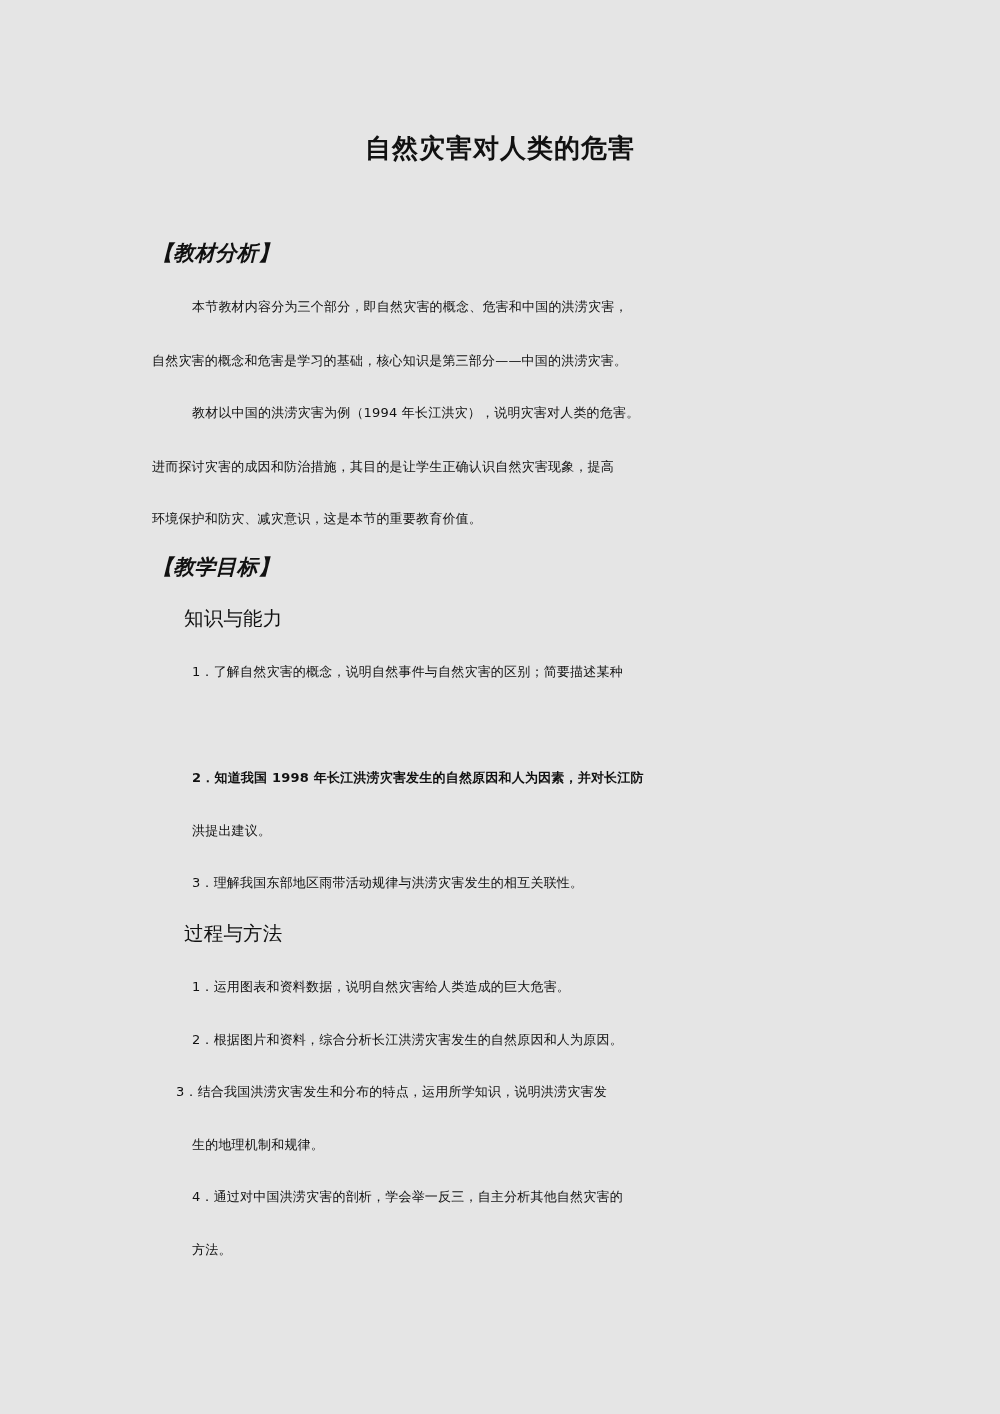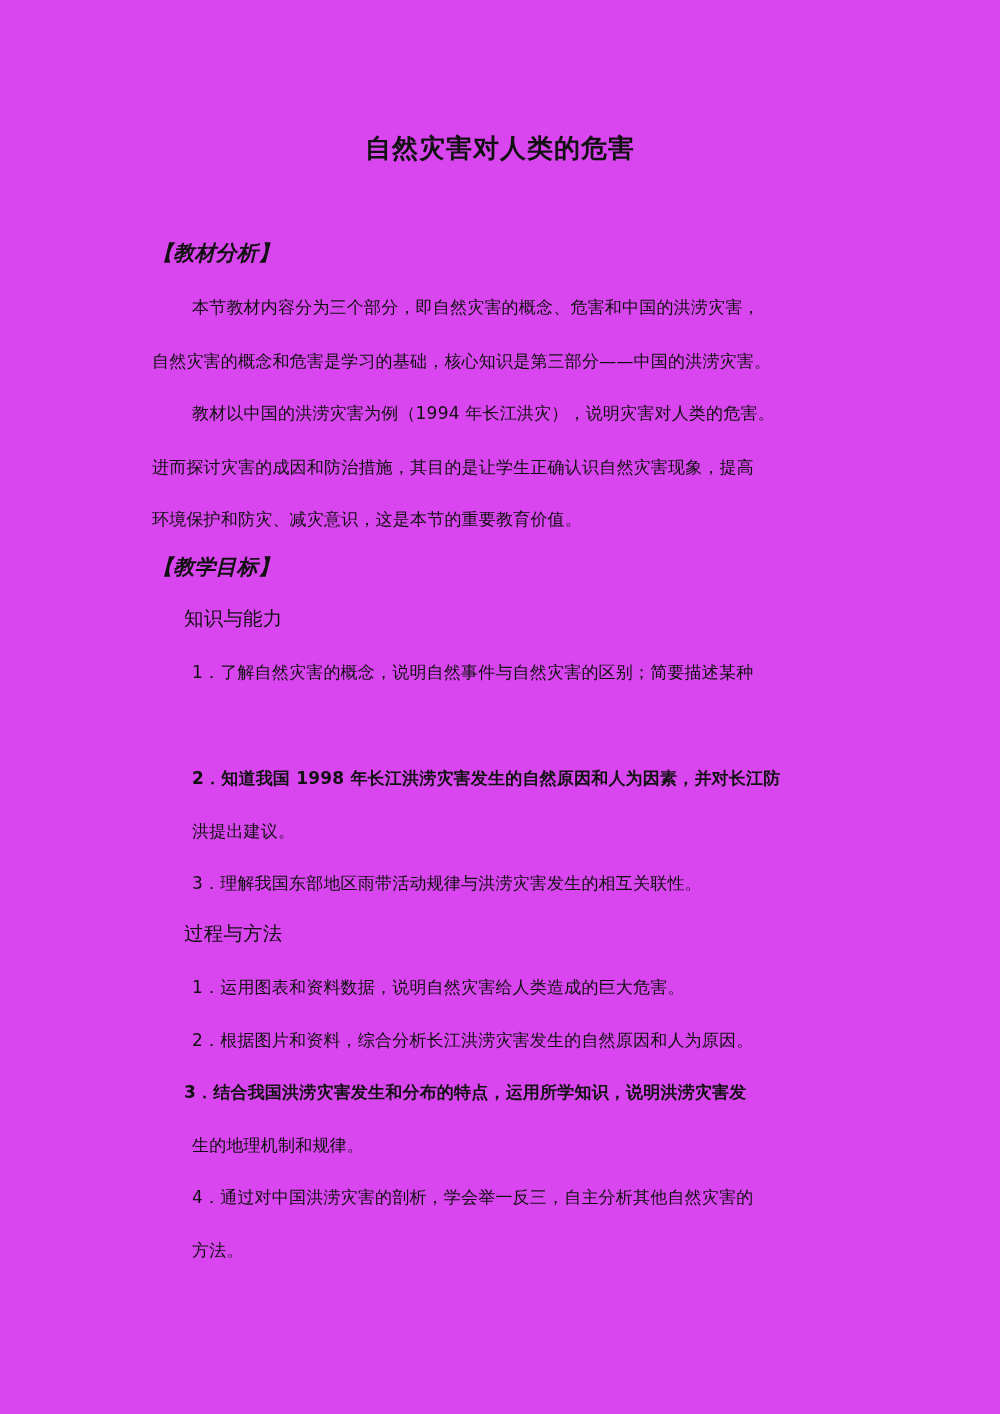--- a/index.html
+++ b/index.html
@@ -1,19 +1,19 @@
 <!DOCTYPE html>
 <html><head>
 <meta charset="utf-8">
 <style>
   html, body { margin: 0; padding: 0; background: #ffffff; }
   body { width: 1000px; height: 1414px; position: relative; overflow: hidden;
          font-family: "DejaVu Sans", "Liberation Sans", sans-serif; color: #111111; }
-  .page { position: absolute; left: 0; top: 0; width: 1000px; height: 1414px; background: #d946ef; }
-  .line { position: absolute; white-space: nowrap; font-size: 17px; line-height: 24px; letter-spacing: 0.2px; }
+  .page { position: absolute; left: 0; top: 0; width: 1000px; height: 1414px; background: #e5e5e5; }
+  .line { position: absolute; white-space: nowrap; font-size: 13px; line-height: 24px; letter-spacing: 0.2px; }
   .title { position: absolute; left: 0; width: 1000px; top: 132px; text-align: center;
            font-size: 26px; font-weight: bold; line-height: 32px; letter-spacing: 1px; }
   .heading { font-weight: bold; font-size: 21px; font-style: italic; }
   .sub { font-size: 19.5px; margin-left: 32px; }
 </style>
 </head>
 <body>
 
 <div class="page">
 
@@ -37,19 +37,19 @@
   <div class="line" style="left:192px; top:766px;font-weight:bold;">2．知道我国 1998 年长江洪涝灾害发生的自然原因和人为因素，并对长江防</div>
   <div class="line" style="left:192px; top:819px;">洪提出建议。</div>
 
   <div class="line" style="left:192px; top:871px;">3．理解我国东部地区雨带活动规律与洪涝灾害发生的相互关联性。</div>
 
   <div class="line sub" style="left:152px; top:922px;">过程与方法</div>
 
   <div class="line" style="left:192px; top:975px;">1．运用图表和资料数据，说明自然灾害给人类造成的巨大危害。</div>
   <div class="line" style="left:192px; top:1028px;">2．根据图片和资料，综合分析长江洪涝灾害发生的自然原因和人为原因。</div>
 
-  <div class="line" style="left:184px; top:1080px;font-weight:bold;">3．结合我国洪涝灾害发生和分布的特点，运用所学知识，说明洪涝灾害发</div>
+  <div class="line" style="left:176px; top:1080px;">3．结合我国洪涝灾害发生和分布的特点，运用所学知识，说明洪涝灾害发</div>
   <div class="line" style="left:192px; top:1133px;">生的地理机制和规律。</div>
 
   <div class="line" style="left:192px; top:1185px;">4．通过对中国洪涝灾害的剖析，学会举一反三，自主分析其他自然灾害的</div>
   <div class="line" style="left:192px; top:1238px;">方法。</div>
 
 </div>
 
 </body></html>

